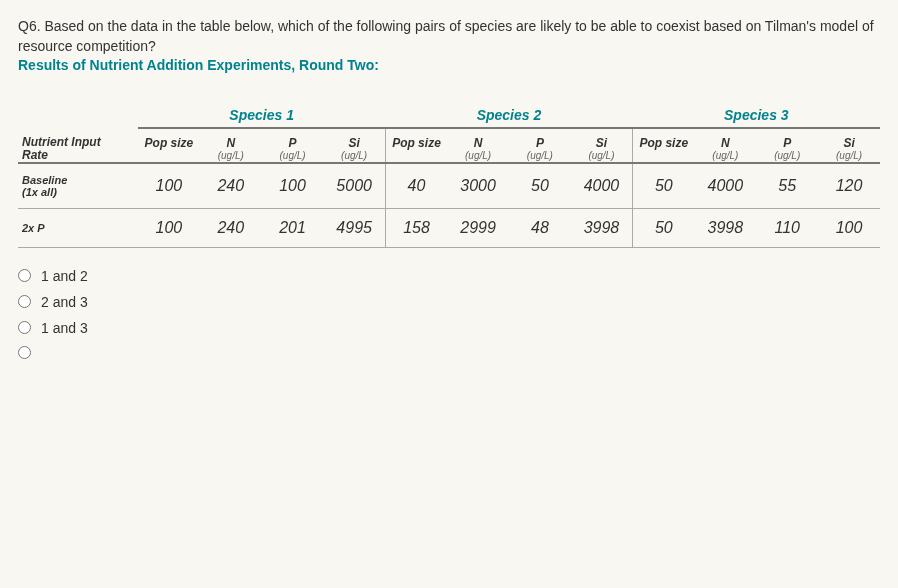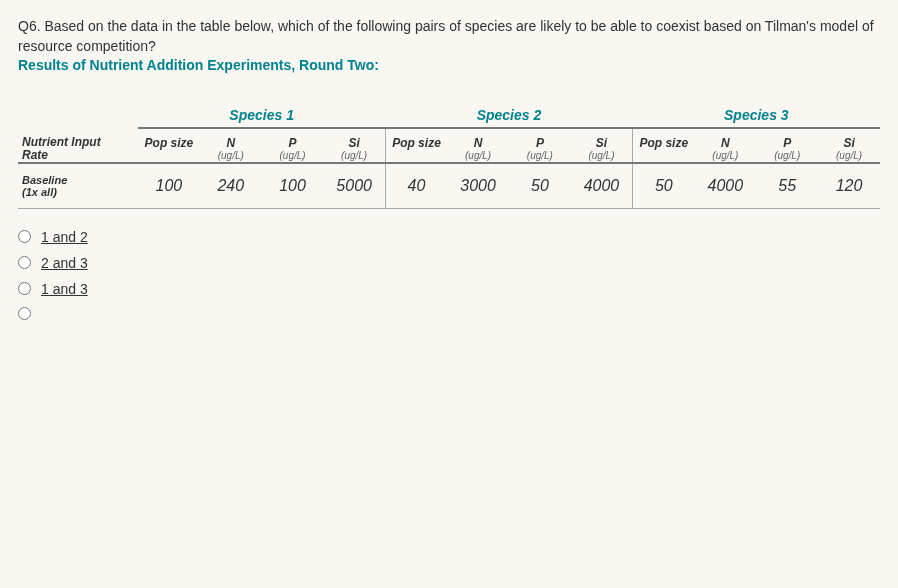--- a/index.html
+++ b/index.html
@@ -82,21 +82,20 @@
   .options {
     margin-top: 20px;
   }
   .option-row {
     display: flex;
     align-items: center;
     gap: 10px;
     margin: 10px 0;
     font-size: 14px;
     color: #333;
-    text-decoration: underline;
   }
   .option-row input[type=radio] {
     margin: 0;
   }
 </style>
 </head>
 <body>
 
 <div class="question-text">Q6. Based on the data in the table below, which of the following pairs of species are likely to be able to coexist based on Tilman's model of resource competition?</div>
 
@@ -156,20 +155,35 @@
         <td>5000</td>
         <td class="group-sep-left">40</td>
         <td>3000</td>
         <td>50</td>
         <td>4000</td>
         <td class="group-sep-left">50</td>
         <td>4000</td>
         <td>55</td>
         <td>120</td>
       </tr>
+      <tr>
+        <td class="rowlabel"><b>2x P</b></td>
+        <td>100</td>
+        <td>240</td>
+        <td>201</td>
+        <td>4995</td>
+        <td class="group-sep-left">158</td>
+        <td>2999</td>
+        <td>48</td>
+        <td>3998</td>
+        <td class="group-sep-left">50</td>
+        <td>3998</td>
+        <td>110</td>
+        <td>100</td>
+      </tr>
     </tbody>
 </table>
 
 <div class="options">
   <label class="option-row">
     <input type="radio" name="q6" style="">
     <span>1 and 2</span>
   </label>
   <label class="option-row">
     <input type="radio" name="q6" style="">

